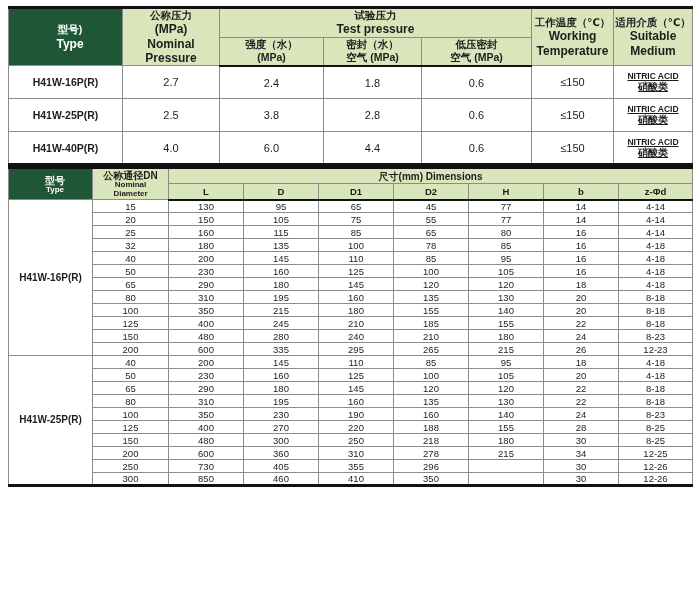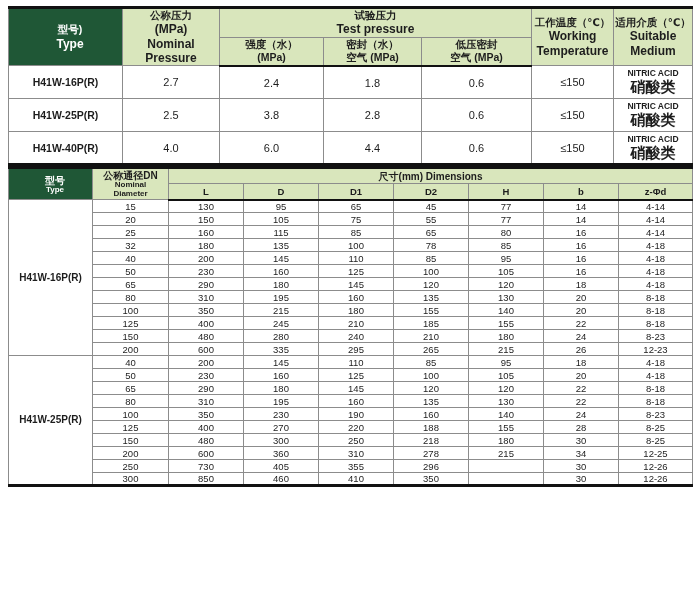--- a/index.html
+++ b/index.html
@@ -38,23 +38,23 @@
   thead tr:last-child th{border-bottom:2.5px solid var(--thick);}
   th.dark{background:var(--dark-green);color:#ffffff;padding-left:9px;}
   .zh-line{font-size:10.5px;line-height:1.25;}
   .en{font-size:12px;line-height:1.2;font-weight:bold;}
   
   .spec-table{margin-bottom:0;}
   .spec-table thead tr:first-child th{height:26px;}
   .spec-table thead tr:last-child th{height:28px;}
   .spec-table tbody td{height:33px;font-size:11px;}
   .spec-table tbody td.type-cell{font-weight:bold;font-size:10.5px;}
-  .medium-cell div{line-height:1.2;}
+  .medium-cell div{line-height:1.2;text-decoration:underline;}
   .medium-en{font-size:8.5px;font-weight:bold;}
-  .medium-zh{font-size:15px;font-weight:bold;}
+  .medium-zh{font-size:10px;font-weight:bold;}
   
   .t2{margin-top:22px;}
   .dims-table thead tr:first-child th{height:16px;}
   .dims-table thead tr:last-child th{height:16px;}
   .dims-table thead .zh-line{font-size:10px;line-height:1.1;}
   .dims-table thead .en{font-size:8px;line-height:1.05;}
   .dims-table tbody td{height:13px;font-size:9.5px;padding:0;line-height:1;}
   .dims-table tbody td.type-cell{font-weight:bold;font-size:10px;}
   .dim-col-label{font-size:9.5px;font-weight:bold;}
 </style>

